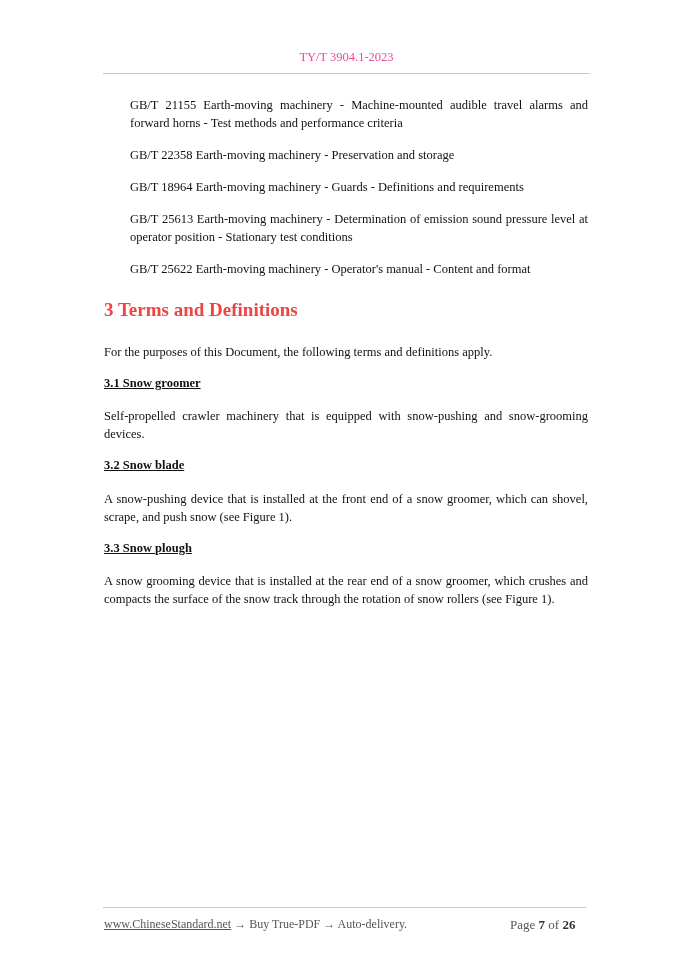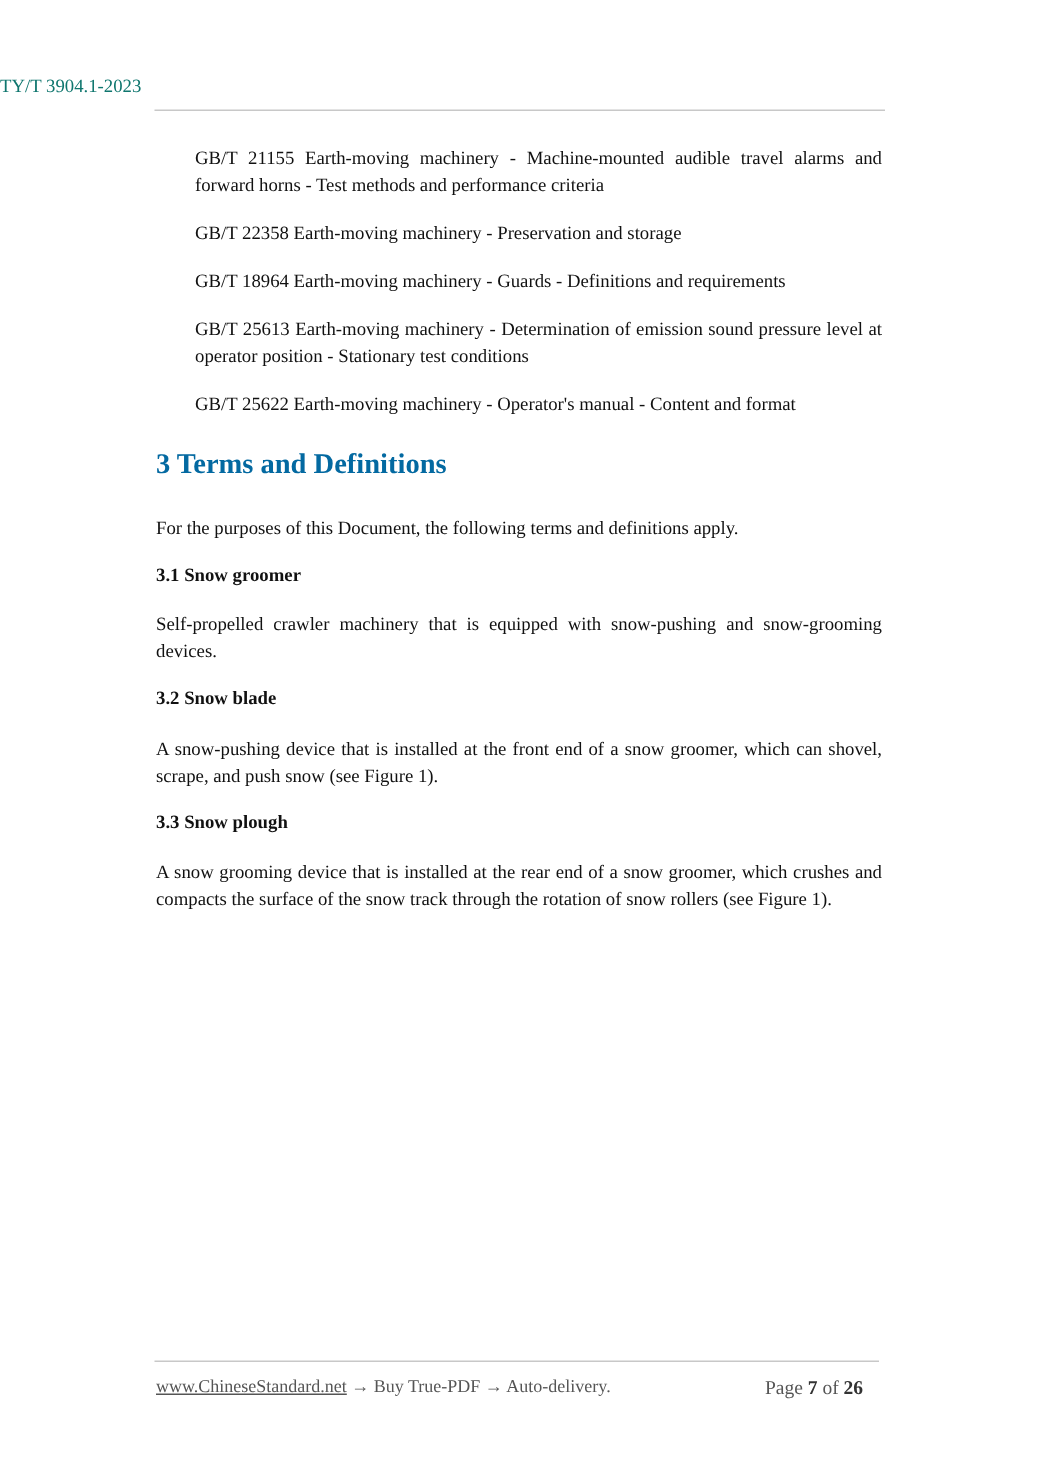--- a/index.html
+++ b/index.html
@@ -1,26 +1,26 @@
 <!DOCTYPE html>
 <html><head>
 <meta charset="utf-8">
 <style>
   html, body { margin:0; padding:0; background:#ffffff; }
   body { width:693px; height:980px; position:relative; overflow:hidden;
          font-family:"Liberation Serif", serif; color:#111; }
-  .header { position:absolute; top:50px; left:0; width:693px; 
-            font-size:12.5px; color:#0f766e; }
+  .header { position:absolute; top:50px; left:0; width:693px; text-align:center;
+            font-size:12.5px; color:#ec4899; }
   .hr-top { position:absolute; top:73px; left:103px; width:487px; height:1px; background:#c8c8c8; }
   .ref { position:absolute; left:130px; width:458px; font-size:12.5px; line-height:18px;
          text-align:justify; color:#111; }
-  .h1 { position:absolute; left:104px; top:299px; font-size:19px; font-weight:bold; color:#0369a1; }
+  .h1 { position:absolute; left:104px; top:299px; font-size:19px; font-weight:bold; color:#ef4444; }
   .para { position:absolute; left:104px; width:484px; font-size:12.5px; line-height:18px;
           text-align:justify; color:#111; }
-  .h2 { position:absolute; left:104px; font-size:12.5px; font-weight:bold; color:#111; }
+  .h2 { position:absolute; left:104px; font-size:12.5px; font-weight:bold; color:#111;text-decoration:underline; }
   .hr-bot { position:absolute; top:907px; left:103px; width:483px; height:1px; background:#c8c8c8; }
   .footer-left { position:absolute; top:917px; left:104px; font-size:12px; color:#555; }
   .footer-left a { color:#555; text-decoration:underline; }
   .footer-right { position:absolute; top:917px; left:510px; font-size:13px; color:#555; }
   .footer-right b { color:#333; }
 </style>
 </head>
 <body>
 
 <div class="header">TY/T 3904.1-2023</div>

